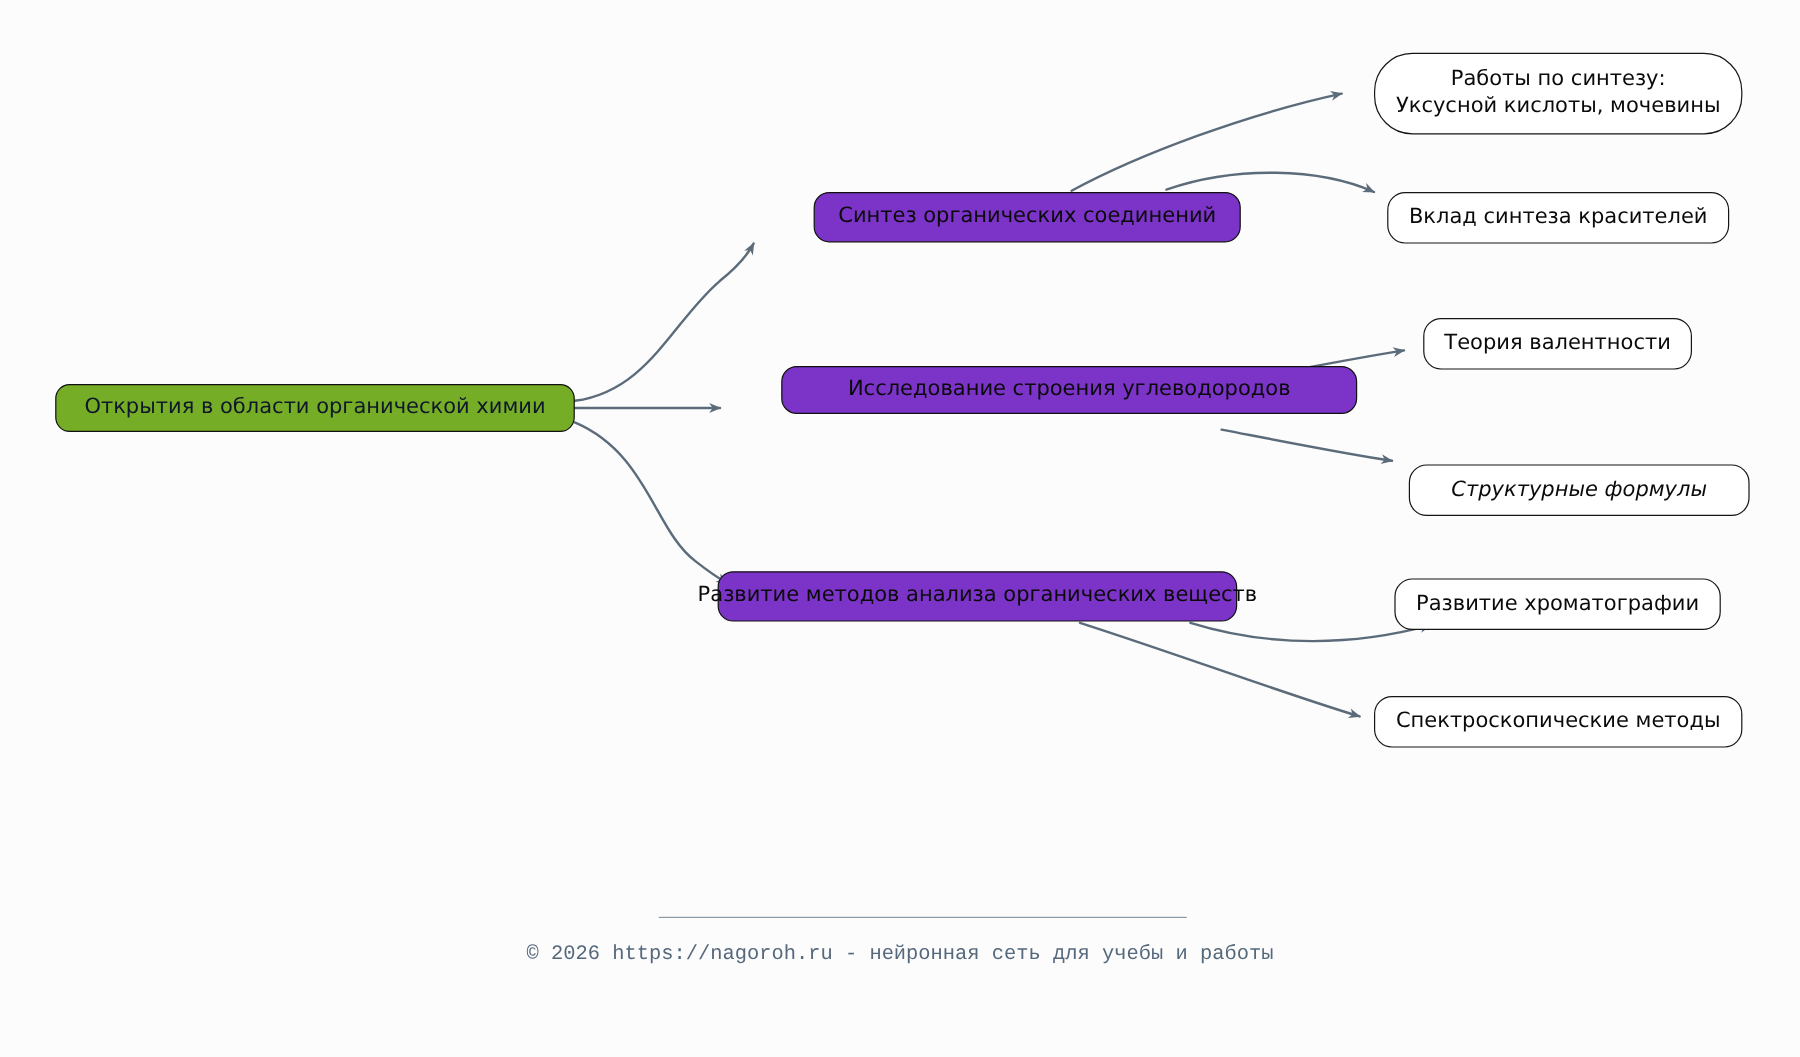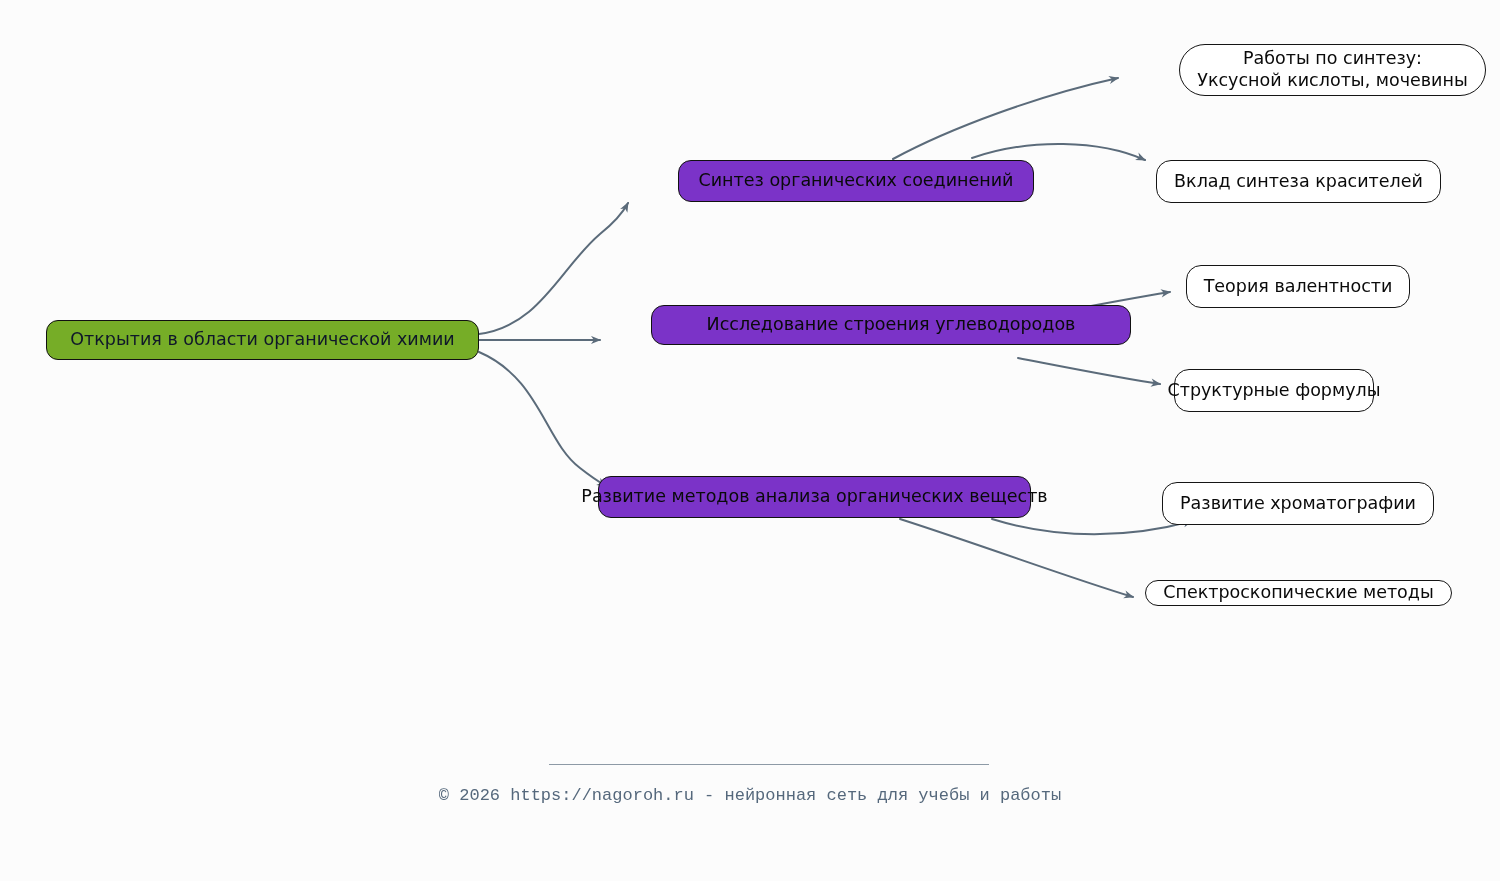--- a/index.html
+++ b/index.html
@@ -113,31 +113,31 @@
   </svg>
 
   <div class="node node-root" style="left:46px; top:320px; width:433px; height:40px;">Открытия в области органической химии</div>
 
   <div class="node node-branch" style="left:633px; top:160px; width:356px; height:42px;">Синтез органических соединений</div>
 
   <div class="node node-branch" style="left:606px; top:305px; width:480px; height:40px;text-align:center;">Исследование строения углеводородов</div>
 
   <div class="node node-branch" style="left:553px; top:476px; width:433px; height:42px;">Развитие методов анализа органических веществ</div>
 
-  <div class="node node-leaf" style="left:1145px; top:44px; width:307px; height:52px; border-radius:32px;margin-left:34px;">Работы по синтезу:
+  <div class="node node-leaf" style="left:1145px; top:44px; width:307px; height:68px; border-radius:32px;">Работы по синтезу:
 Уксусной кислоты, мочевины</div>
 
   <div class="node node-leaf" style="left:1156px; top:160px; width:285px; height:43px;">Вклад синтеза красителей</div>
 
   <div class="node node-leaf" style="left:1186px; top:265px; width:224px; height:43px;">Теория валентности</div>
 
-  <div class="node node-leaf" style="left:1174px; top:369px; width:200px; height:43px;">Структурные формулы</div>
+  <div class="node node-leaf" style="left:1174px; top:387px; width:284px; height:43px;font-style:italic;">Структурные формулы</div>
 
   <div class="node node-leaf" style="left:1162px; top:482px; width:272px; height:43px;">Развитие хроматографии</div>
 
-  <div class="node node-leaf" style="left:1145px; top:580px; width:307px; height:26px;">Спектроскопические методы</div>
+  <div class="node node-leaf" style="left:1145px; top:580px; width:307px; height:43px;">Спектроскопические методы</div>
 
 
   <div class="footer-rule"></div>
 
   <div class="footer footer-credit">© 2026 https://nagoroh.ru - нейронная сеть для учебы и работы</div>
 
 </div>
 
 </body></html>

